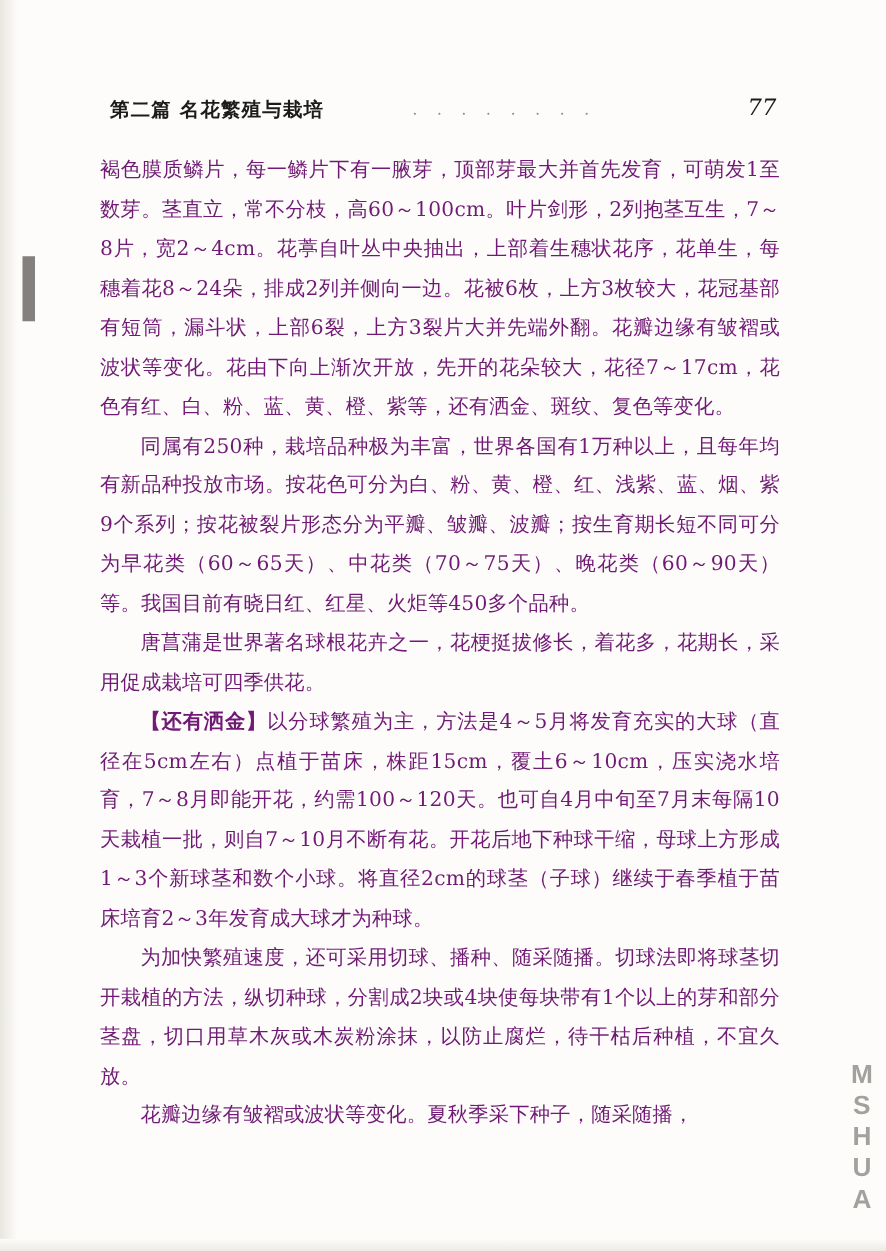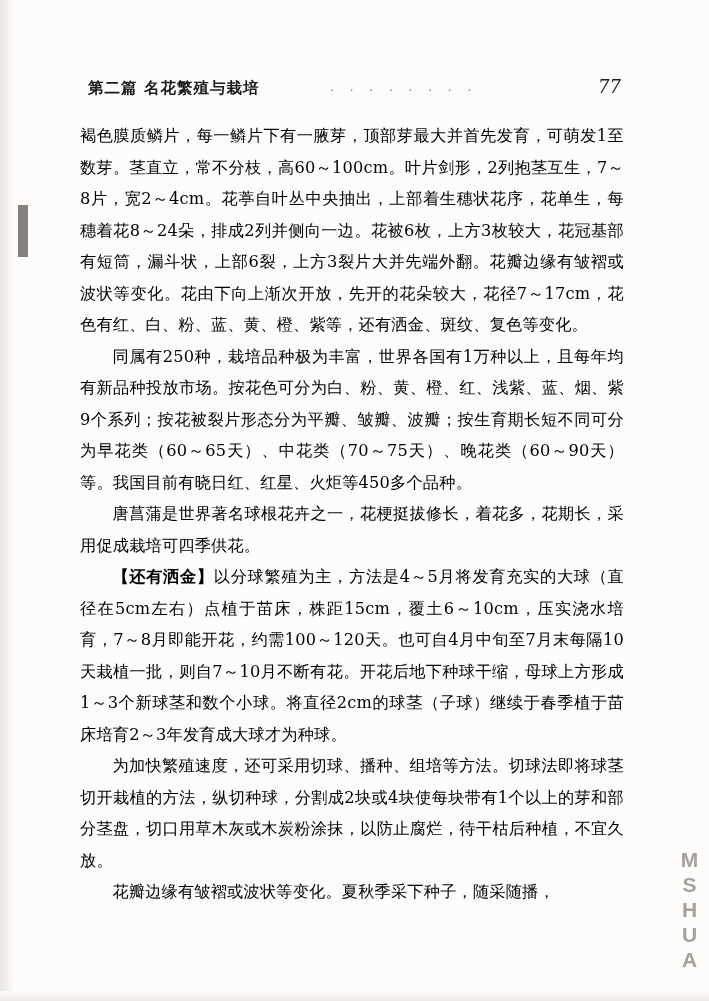--- a/index.html
+++ b/index.html
@@ -91,21 +91,21 @@
   
   .content {
     position: absolute;
     left: 80px;
     top: 120px;
     width: 548px;
   }
   .para {
     font-size: 16.2px;
     line-height: 31.5px;
-    color: #000000;
+    color: #701a75;
     text-align: justify;
     text-justify: inter-ideograph;
     margin: 0 4px 0 0;
     letter-spacing: 0.2px;
   }
   .indent {
     text-indent: 2em;
   }
   .bold-label {
     font-weight: bold;
@@ -145,21 +145,21 @@
   <div class="content">
 
     <p class="para">褐色膜质鳞片，每一鳞片下有一腋芽，顶部芽最大并首先发育，可萌发1至数芽。茎直立，常不分枝，高60～100cm。叶片剑形，2列抱茎互生，7～8片，宽2～4cm。花葶自叶丛中央抽出，上部着生穗状花序，花单生，每穗着花8～24朵，排成2列并侧向一边。花被6枚，上方3枚较大，花冠基部有短筒，漏斗状，上部6裂，上方3裂片大并先端外翻。花瓣边缘有皱褶或波状等变化。花由下向上渐次开放，先开的花朵较大，花径7～17cm，花色有红、白、粉、蓝、黄、橙、紫等，还有洒金、斑纹、复色等变化。</p>
 
     <p class="para indent">同属有250种，栽培品种极为丰富，世界各国有1万种以上，且每年均有新品种投放市场。按花色可分为白、粉、黄、橙、红、浅紫、蓝、烟、紫9个系列；按花被裂片形态分为平瓣、皱瓣、波瓣；按生育期长短不同可分为早花类（60～65天）、中花类（70～75天）、晚花类（60～90天）等。我国目前有晓日红、红星、火炬等450多个品种。</p>
 
     <p class="para indent">唐菖蒲是世界著名球根花卉之一，花梗挺拔修长，着花多，花期长，采用促成栽培可四季供花。</p>
 
     <p class="para indent"><span class="bold-label">【还有洒金】</span><span>以分球繁殖为主，方法是4～5月将发育充实的大球（直径在5cm左右）点植于苗床，株距15cm，覆土6～10cm，压实浇水培育，7～8月即能开花，约需100～120天。也可自4月中旬至7月末每隔10天栽植一批，则自7～10月不断有花。开花后地下种球干缩，母球上方形成1～3个新球茎和数个小球。将直径2cm的球茎（子球）继续于春季植于苗床培育2～3年发育成大球才为种球。</span></p>
 
-    <p class="para indent">为加快繁殖速度，还可采用切球、播种、组培等方法。切球法即将球茎切开栽植的方法，纵切种球，分割成2块或4块使每块带有1个以上的芽和部分茎盘，切口用草木灰或木炭粉涂抹，以防止腐烂，待干枯后种植，不宜久放。</p>
+    <p class="para indent">为加快繁殖速度，还可采用切球、播种、随采随播。切球法即将球茎切开栽植的方法，纵切种球，分割成2块或4块使每块带有1个以上的芽和部分茎盘，切口用草木灰或木炭粉涂抹，以防止腐烂，待干枯后种植，不宜久放。</p>
 
     <p class="para indent">花瓣边缘有皱褶或波状等变化。夏秋季采下种子，随采随播，</p>
 
   </div>
 
   <div class="watermark">MSHUA</div>
 
 </div>
 
 </body></html>

